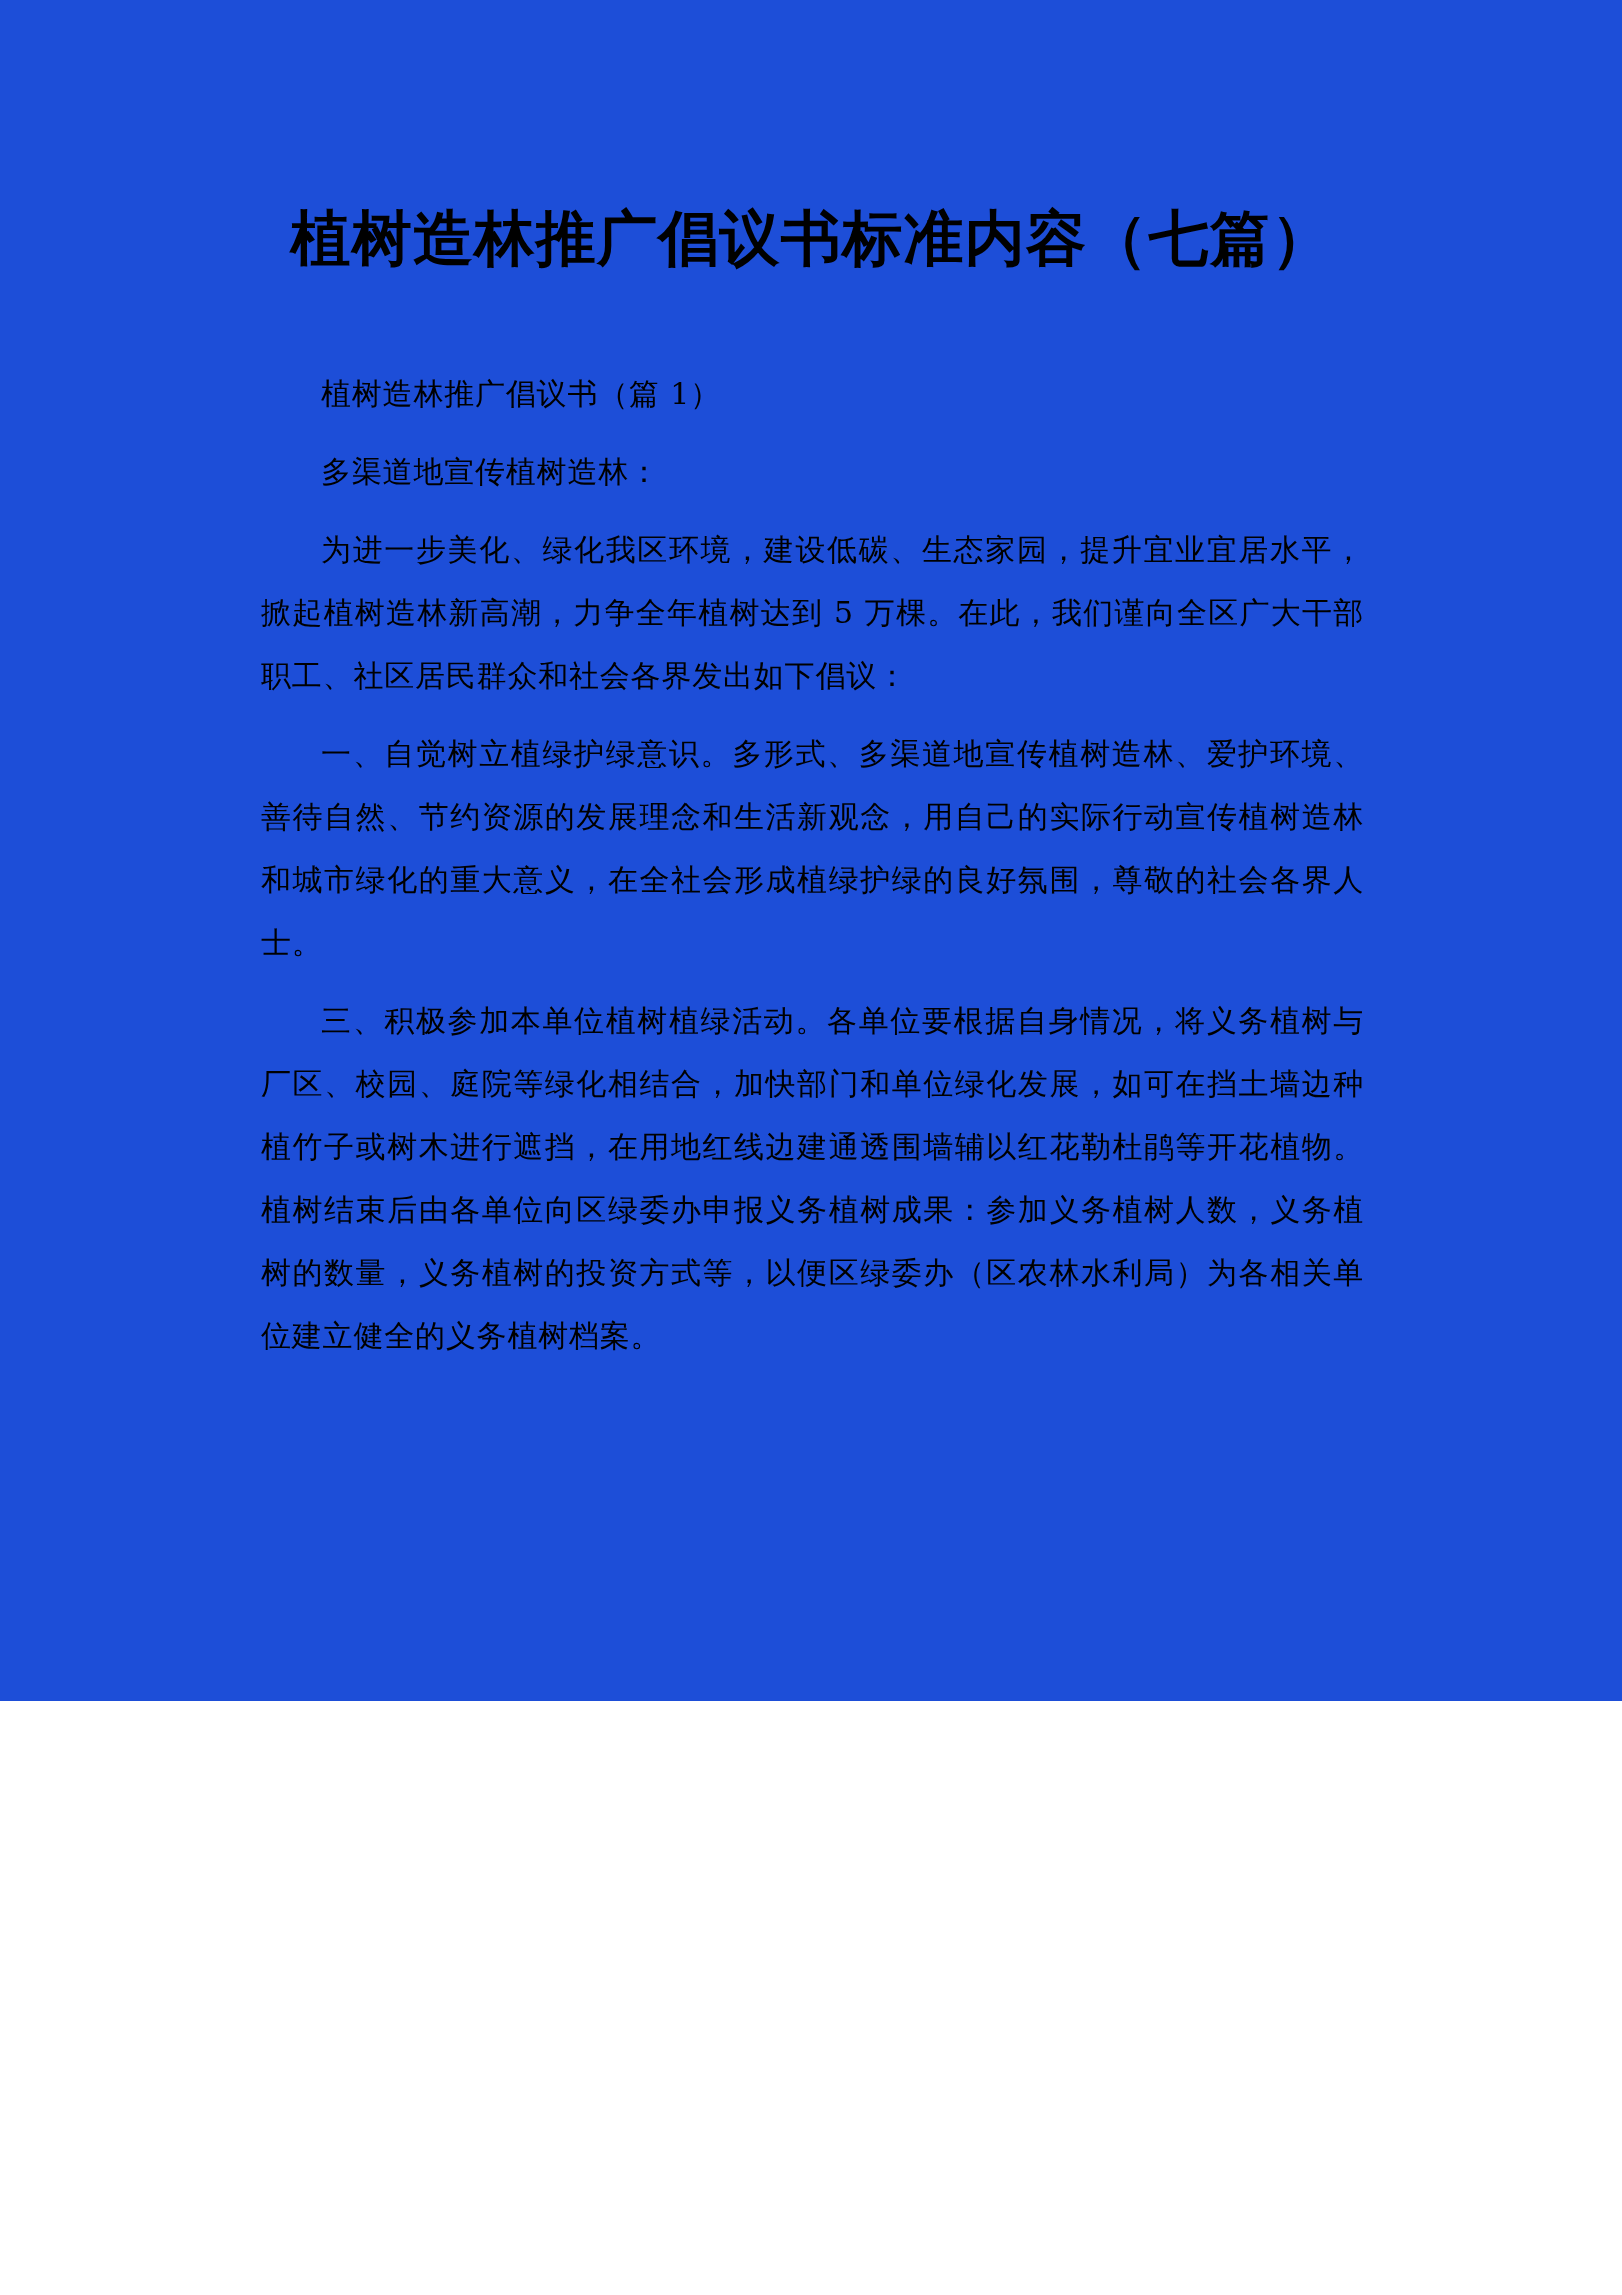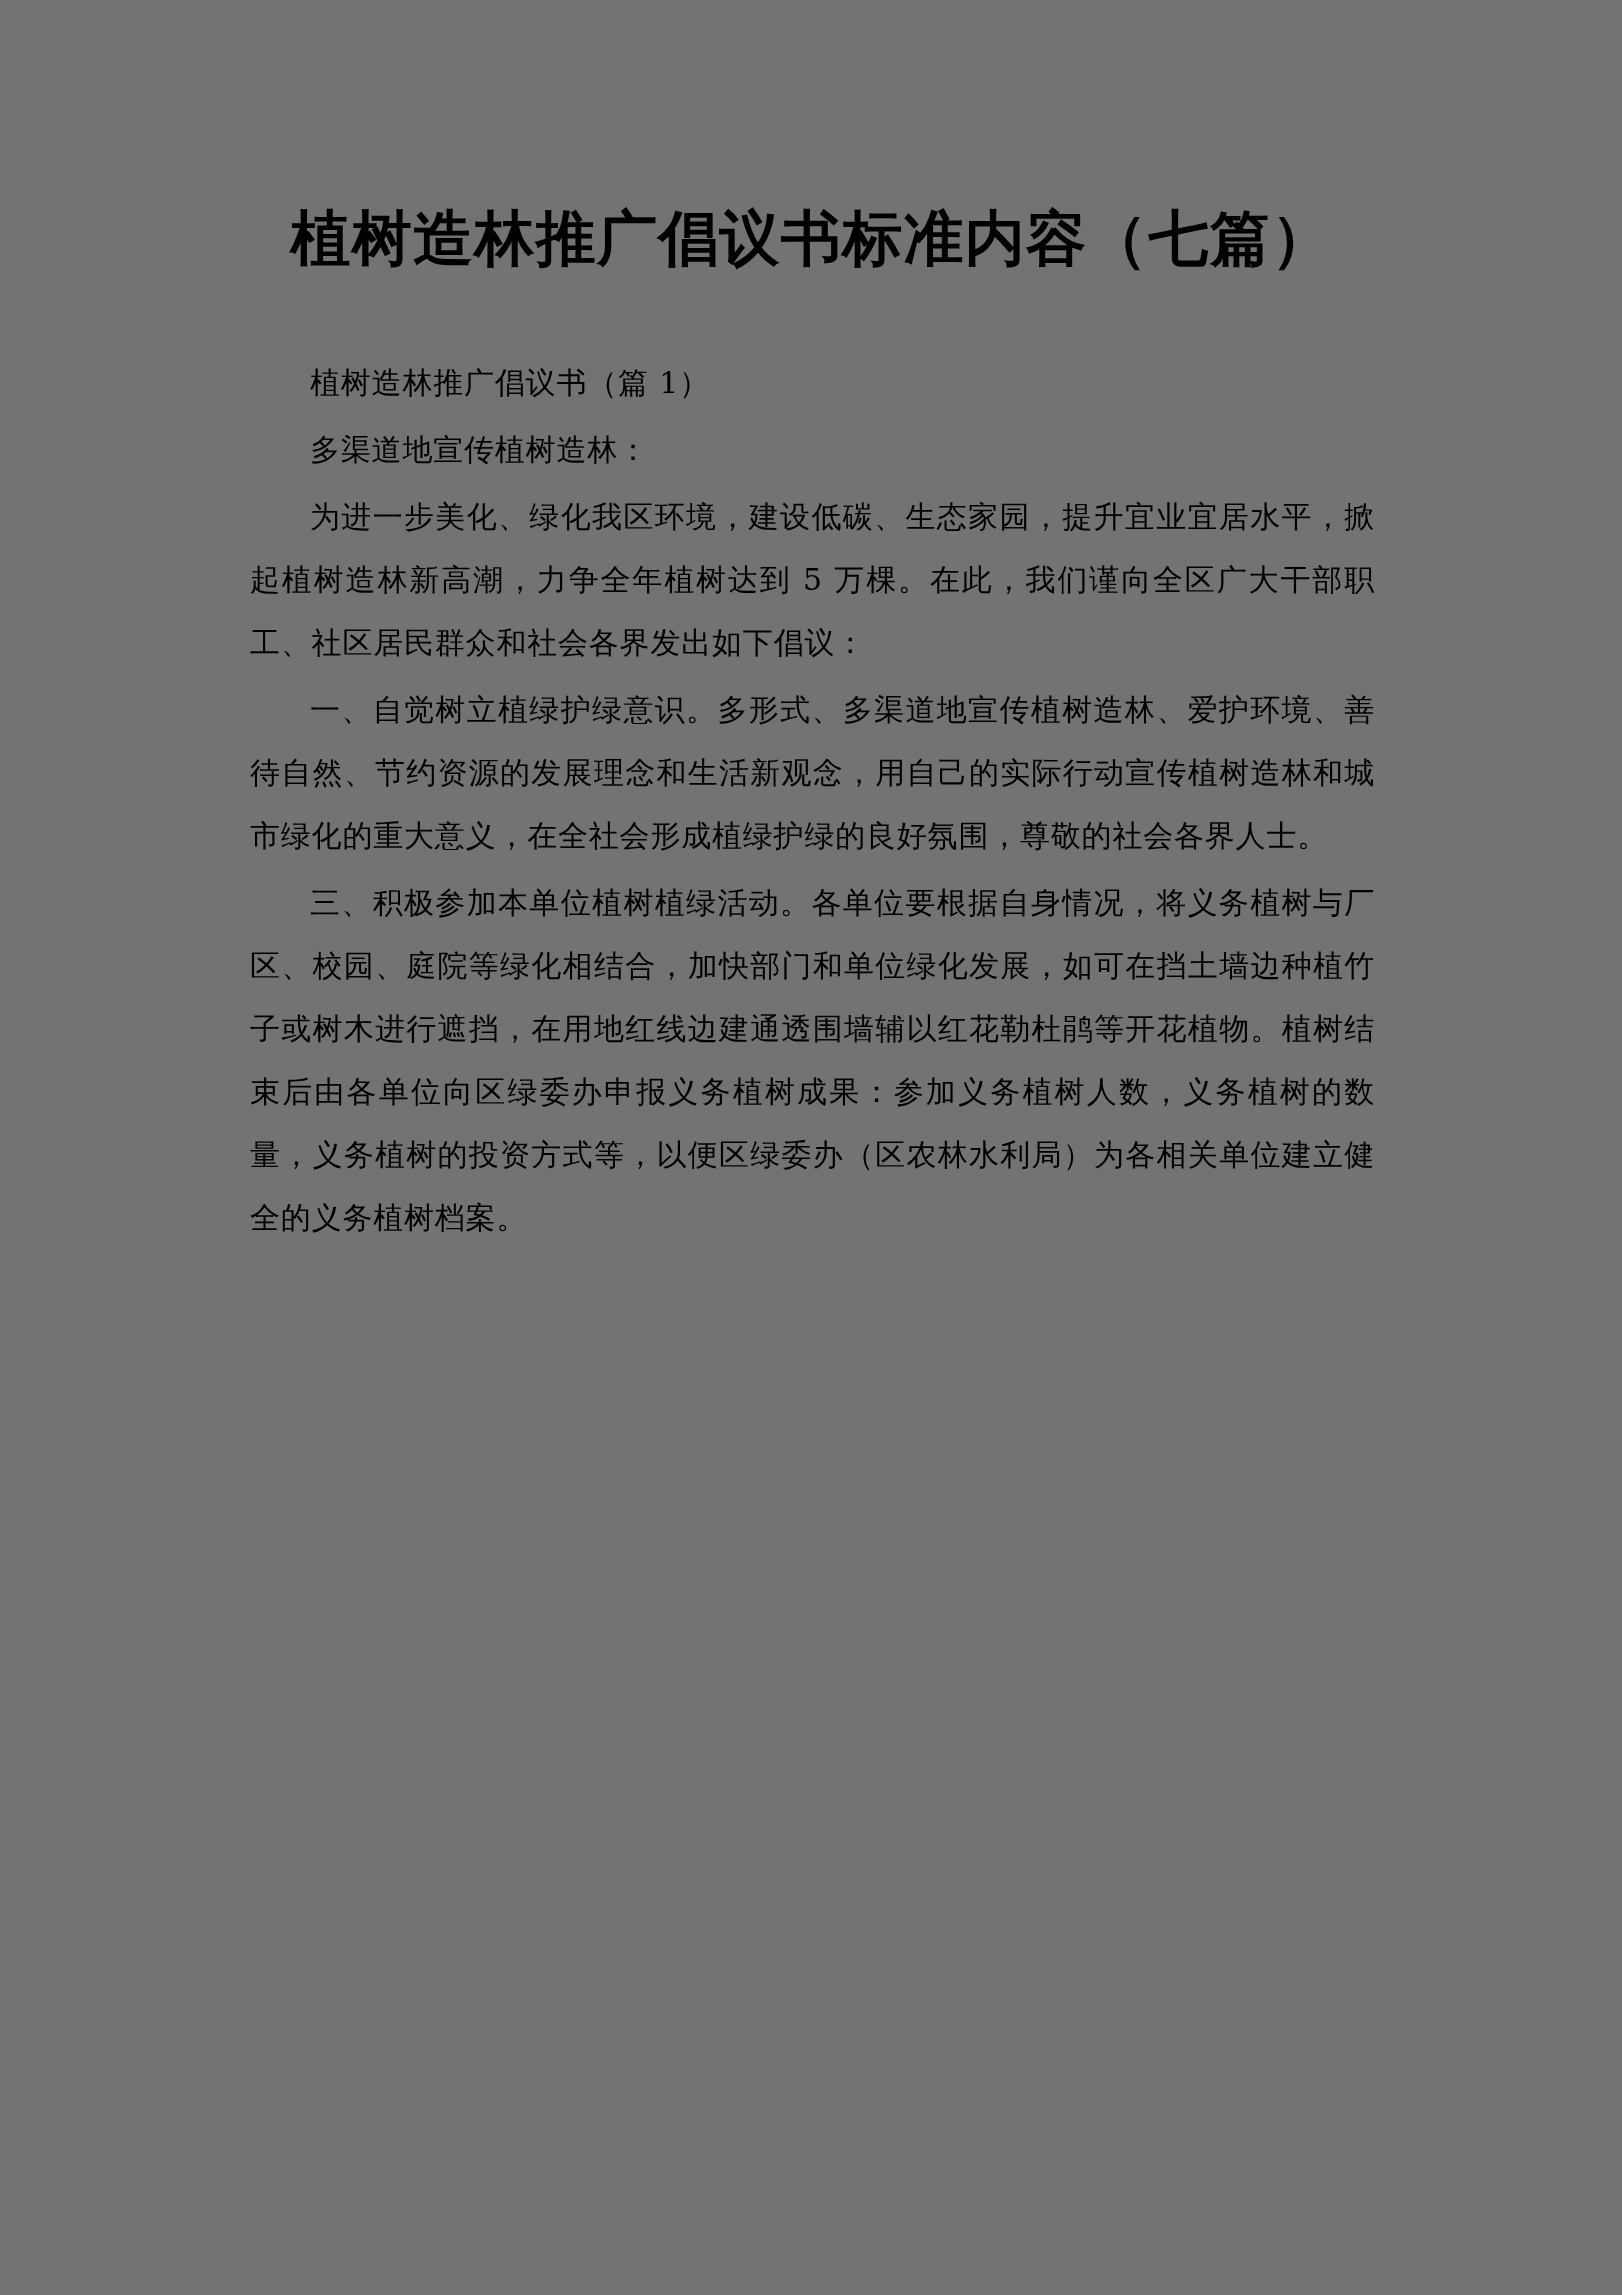--- a/index.html
+++ b/index.html
@@ -7,22 +7,22 @@
       width: 1623px;
       height: 2295px;
       position: relative;
       overflow: hidden;
       font-family: "DejaVu Serif", "Liberation Serif", serif;
       color: #000000;
     }
     .page {
       position: absolute;
       left: 0; top: 0;
-      width: 1623px; height: 2295px;
-      background: #737373;
+      width: 1623px; height: 1701px;
+      background: #1d4ed8;
     }
     .title {
       position: absolute;
       left: 0; right: 0;
       top: 196px;
       text-align: center;
       font-size: 60px;
       line-height: 85px;
       font-weight: bold;
       letter-spacing: 1.3px;
@@ -33,21 +33,21 @@
       position: absolute;
       left: 246px;
       top: 347px;
       width: 1133px;
       font-size: 30px;
       line-height: 63px;
       letter-spacing: 0.8px;
       text-align: justify;
     }
     .body p {
-      margin: 4px;
+      margin: 15px;
       text-indent: 2em;
     }
   </style>
 </head>
 <body>
 
 <div class="page">
   <h1 class="title">植树造林推广倡议书标准内容（七篇）</h1>
 
   <div class="body">

